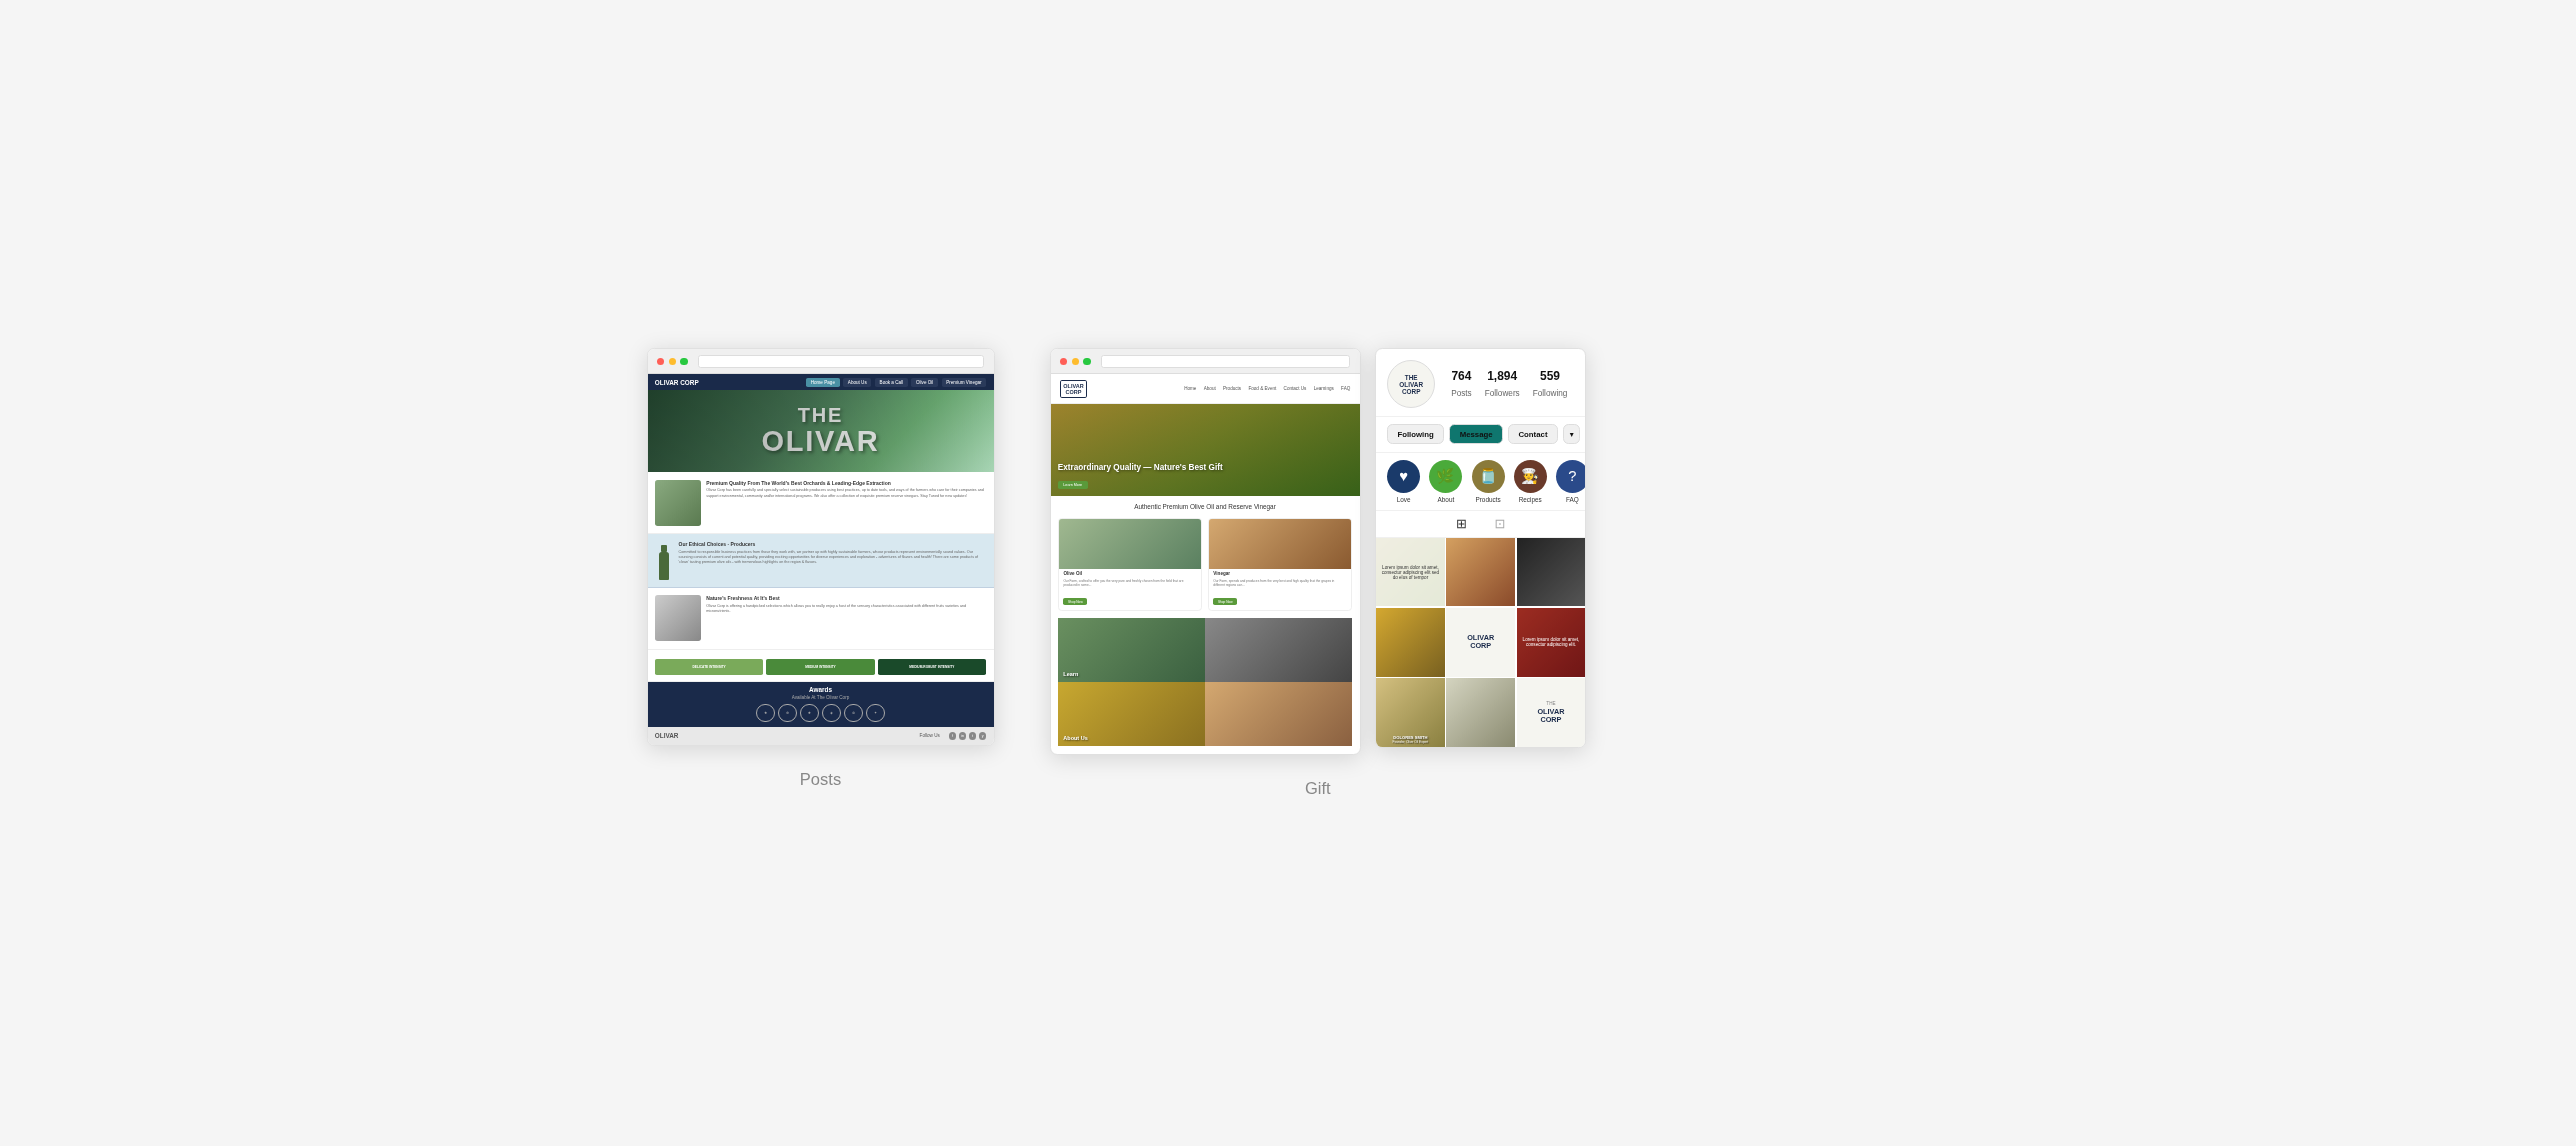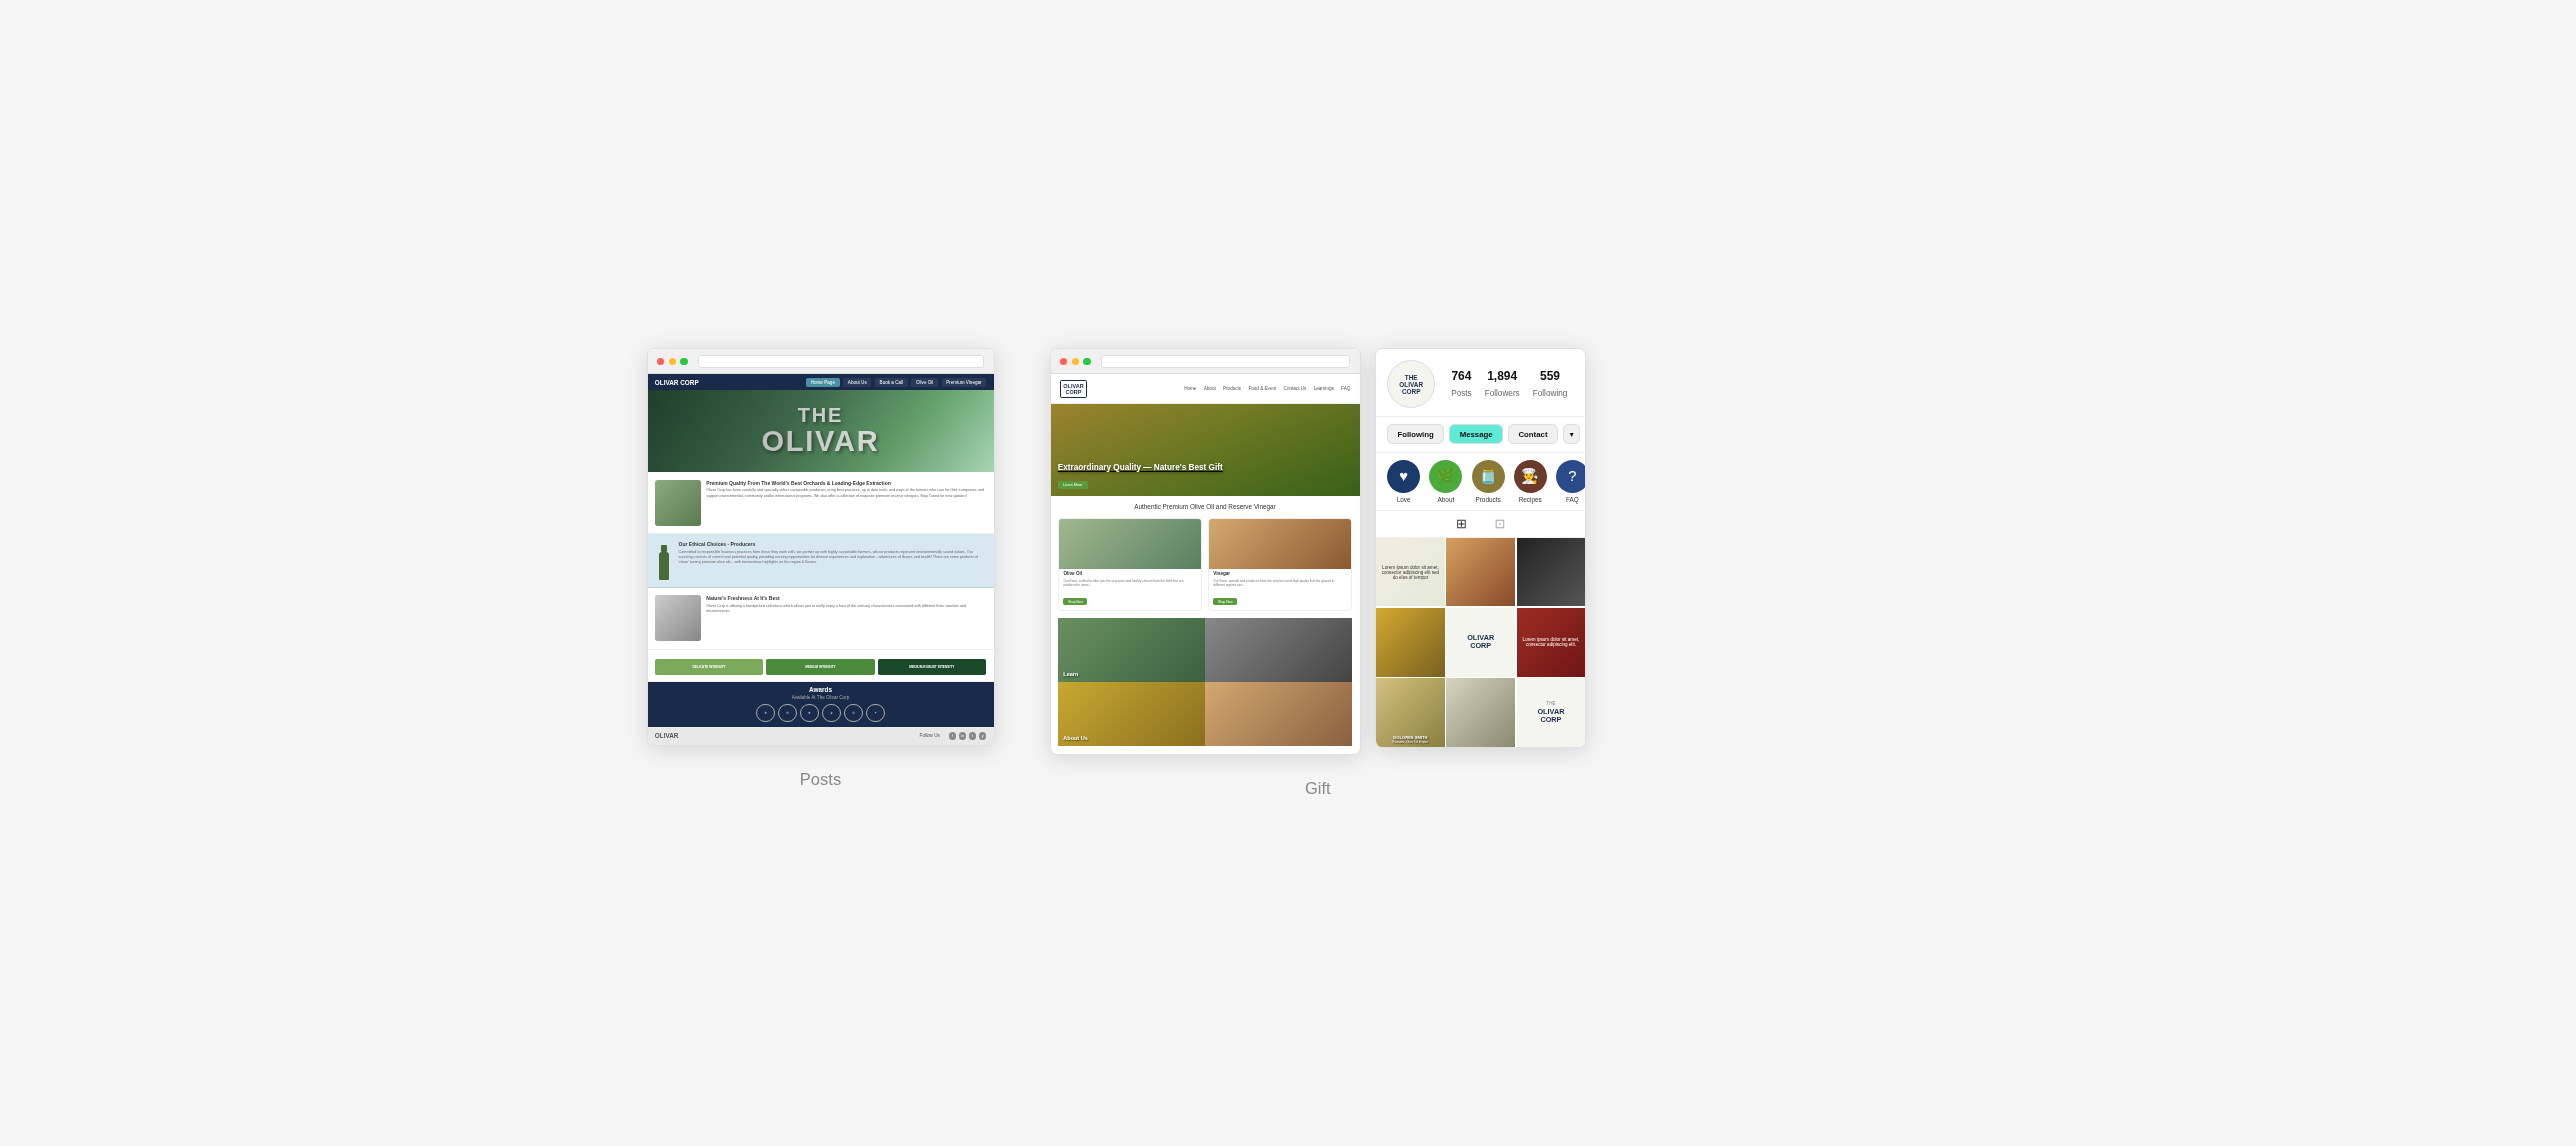--- a/index.html
+++ b/index.html
@@ -315,21 +315,20 @@
       padding: 7.3px;
     }
     .after-hero-bg {
       position: absolute;
       top: 0; left: 0; right: 0; bottom: 0;
       background: linear-gradient(to bottom right, rgba(139,115,30,0.7), rgba(50,90,20,0.8));
     }
     .after-hero-content {
       position: relative;
       z-index: 1;
-      text-decoration: underline;
     }
     .after-hero-headline {
       color: white;
       font-size: 8.2px;
       font-weight: bold;
       text-shadow: 0.9px 0.9px 2.7px rgba(0,0,0,0.5);
       line-height: 1.2;
     }
     .after-hero-btn {
       background: #5a9a3a;
@@ -508,21 +507,21 @@
       background: #f0f0f0;
       border: 0.9px solid #ddd;
       border-radius: 5.5px;
       padding: 4.6px 9.2px;
       font-size: 7.8px;
       font-weight: 600;
       color: #111;
       cursor: pointer;
     }
     .ig-btn-message {
-      background: #5eead4;
+      background: #0f766e;
       border: 0.9px solid #ddd;
       border-radius: 5.5px;
       padding: 4.6px 9.2px;
       font-size: 7.8px;
       font-weight: 600;
       color: #111;
       cursor: pointer;
     }
     .ig-btn-contact {
       background: #f0f0f0;

